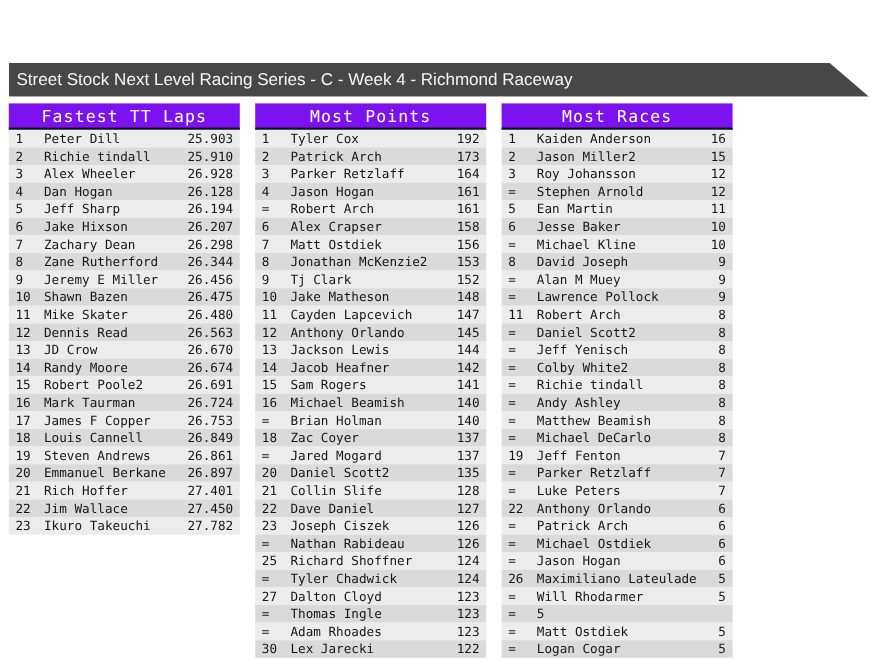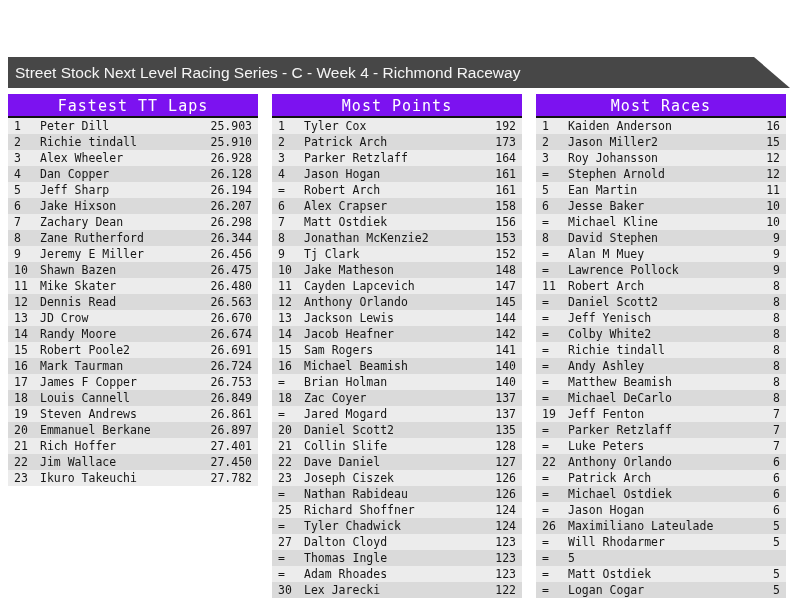--- a/index.html
+++ b/index.html
@@ -23,21 +23,21 @@
     color:#f5f5f5;
     padding-left:7px;
     font-size:15.5px;
     clip-path:polygon(0 0, calc(100% - 36px) 0, 100% 100%, 0 100%);
   }
   .tables{
     width:778px;
     display:flex;gap:14px;align-items:flex-start;
     margin-top:6px;
   }
-  .table{width:250px;}
+  .table{width:210px;}
   .table-header{
     height:24px;line-height:24px;
     background:var(--header-bg);
     color:var(--header-text);
     text-align:center;
     font-family:"DejaVu Sans Mono",monospace;
     font-size:15px;
     letter-spacing:1px;
     border-bottom:2px solid #111111;
   }
@@ -86,21 +86,21 @@
             <span class="name">Richie tindall</span>
             <span class="val">25.910</span>
           </div>
           <div class="row light">
             <span class="pos">3</span>
             <span class="name">Alex Wheeler</span>
             <span class="val">26.928</span>
           </div>
           <div class="row dark">
             <span class="pos">4</span>
-            <span class="name">Dan Copper</span>
+            <span class="name">Dan Hogan</span>
             <span class="val">26.128</span>
           </div>
           <div class="row light">
             <span class="pos">5</span>
             <span class="name">Jeff Sharp</span>
             <span class="val">26.194</span>
           </div>
           <div class="row dark">
             <span class="pos">6</span>
             <span class="name">Jake Hixson</span>
@@ -383,21 +383,21 @@
             <span class="name">Jesse Baker</span>
             <span class="val">10</span>
           </div>
           <div class="row light">
             <span class="pos">=</span>
             <span class="name">Michael Kline</span>
             <span class="val">10</span>
           </div>
           <div class="row dark">
             <span class="pos">8</span>
-            <span class="name">David Stephen</span>
+            <span class="name">David Joseph</span>
             <span class="val">9</span>
           </div>
           <div class="row light">
             <span class="pos">=</span>
             <span class="name">Alan M Muey</span>
             <span class="val">9</span>
           </div>
           <div class="row dark">
             <span class="pos">=</span>
             <span class="name">Lawrence Pollock</span>

